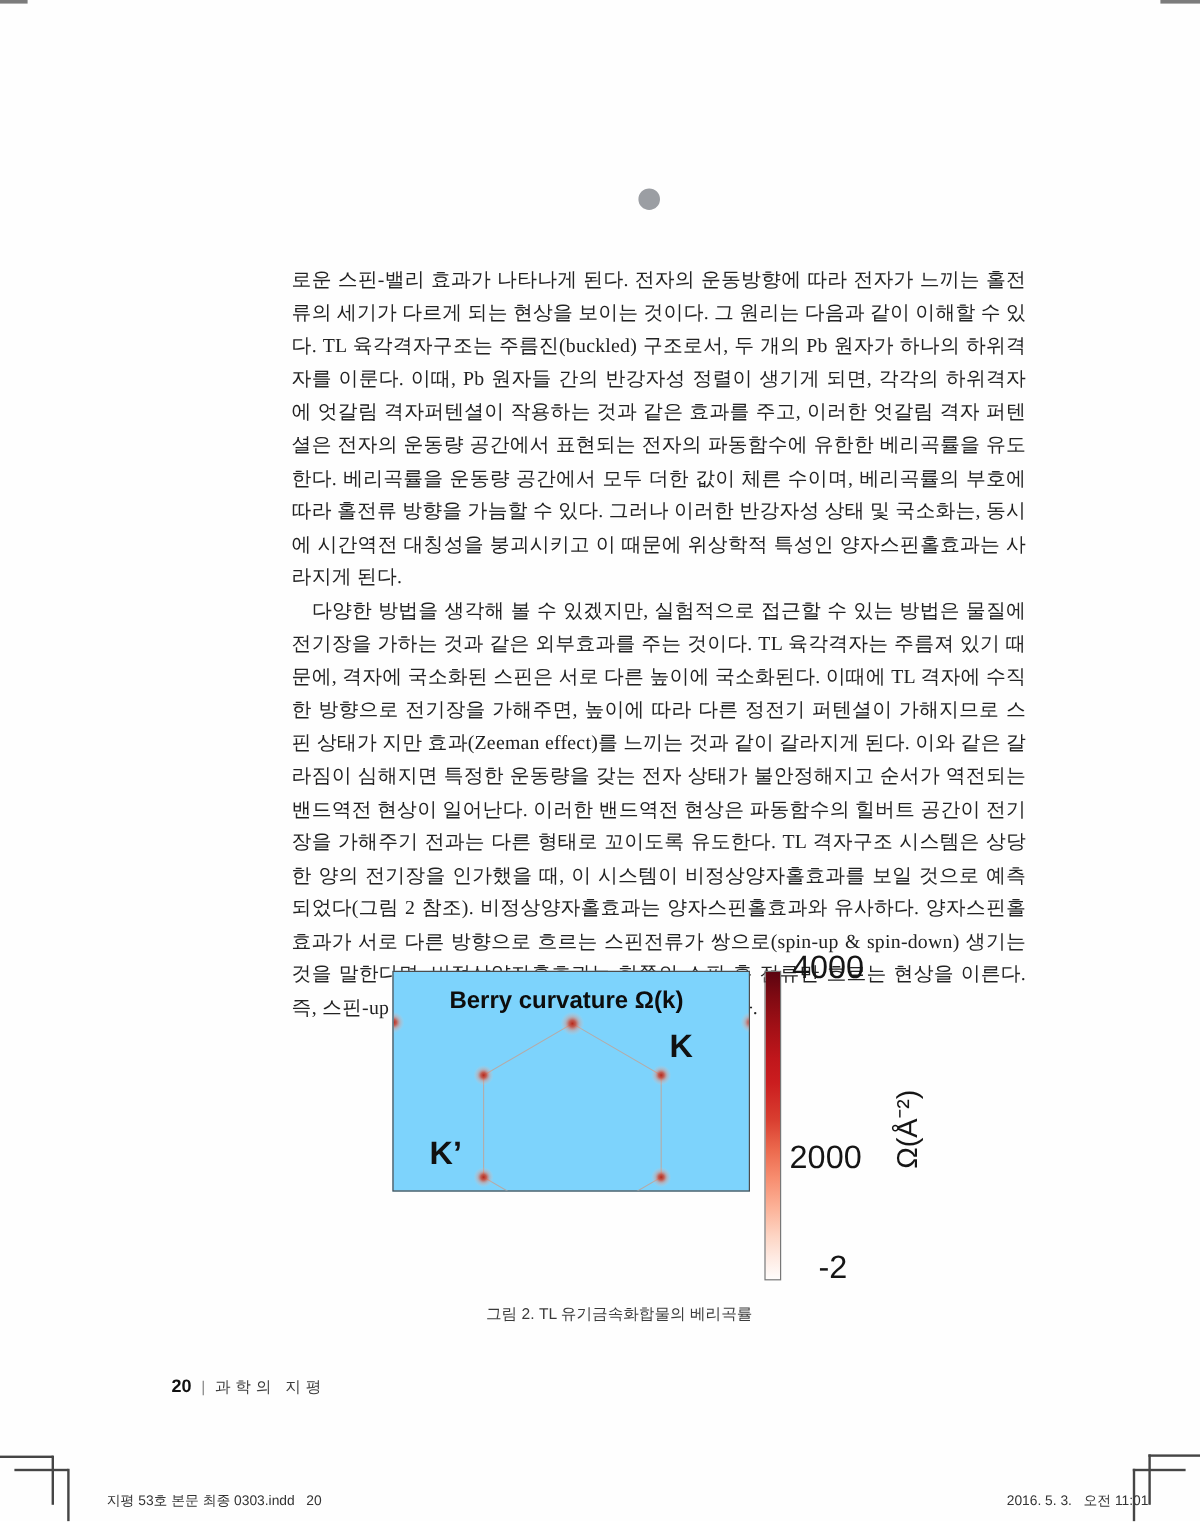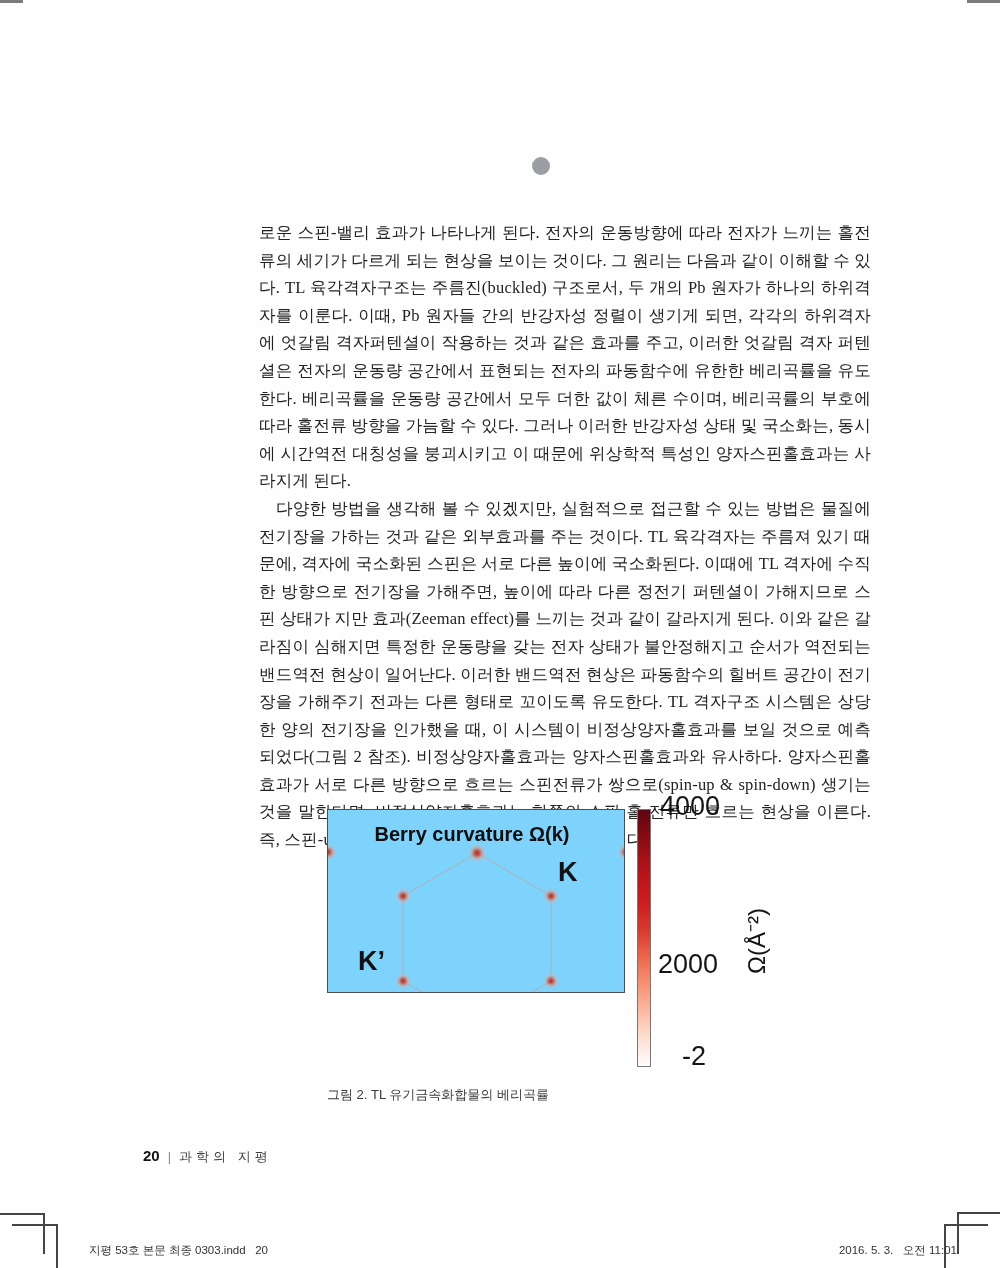--- a/index.html
+++ b/index.html
@@ -12,21 +12,21 @@
   
   .mark { position:absolute; background:#7c7c7c; }
   .mark.thin { background:#454545; }
   
   .ring {
     position:absolute; left:532px; top:157px; width:10px; height:10px;
     border:9px solid #9b9ea3; border-radius:50%; background:#fff;
   }
   
   .body-text {
-    position:absolute; left:259px; top:219px; width:612px;
+    position:absolute; left:243px; top:219px; width:612px;
     font-size:16.5px; line-height:27.6px; text-align:justify;
     color:#222; letter-spacing:0.2px;
   }
   .body-text p.indent { text-indent:17px; }
   
   .panel {
     position:absolute; left:327px; top:809px; width:298px; height:184px;
     background:#7dd3fc; border:1.5px solid #4d4d4d; overflow:hidden;
   }
   .fig-title {
@@ -74,21 +74,21 @@
   .cb-tick.t-top { left:660px; top:791px; }
   .cb-tick.t-mid { left:658px; top:949px; }
   .cb-tick.t-bot { left:682px; top:1041px; }
   .cb-label {
     position:absolute; left:687px; top:926px; width:140px; height:30px;
     line-height:30px; text-align:center; transform:rotate(-90deg);
     font-family:"Liberation Sans",sans-serif; font-size:24px; color:#151515;
   }
   .fig-caption {
     position:absolute; left:327px; top:1086px; width:300px;
-    text-align:left; font-family:"Liberation Sans",sans-serif;
+    text-align:right; font-family:"Liberation Sans",sans-serif;
     font-size:13px; font-weight:500; color:#3a3a3a;
   }
   
   .page-footer {
     position:absolute; left:143px; top:1147px; display:flex;
     align-items:baseline; font-family:"Liberation Sans",sans-serif;
   }
   .page-footer .pn { font-size:15px; font-weight:700; color:#111; }
   .page-footer .sep { font-size:13px; color:#8a8a8a; margin:0 8px; font-weight:300; }
   .page-footer .mag { font-size:13px; color:#3d3d3d; letter-spacing:4px; }

